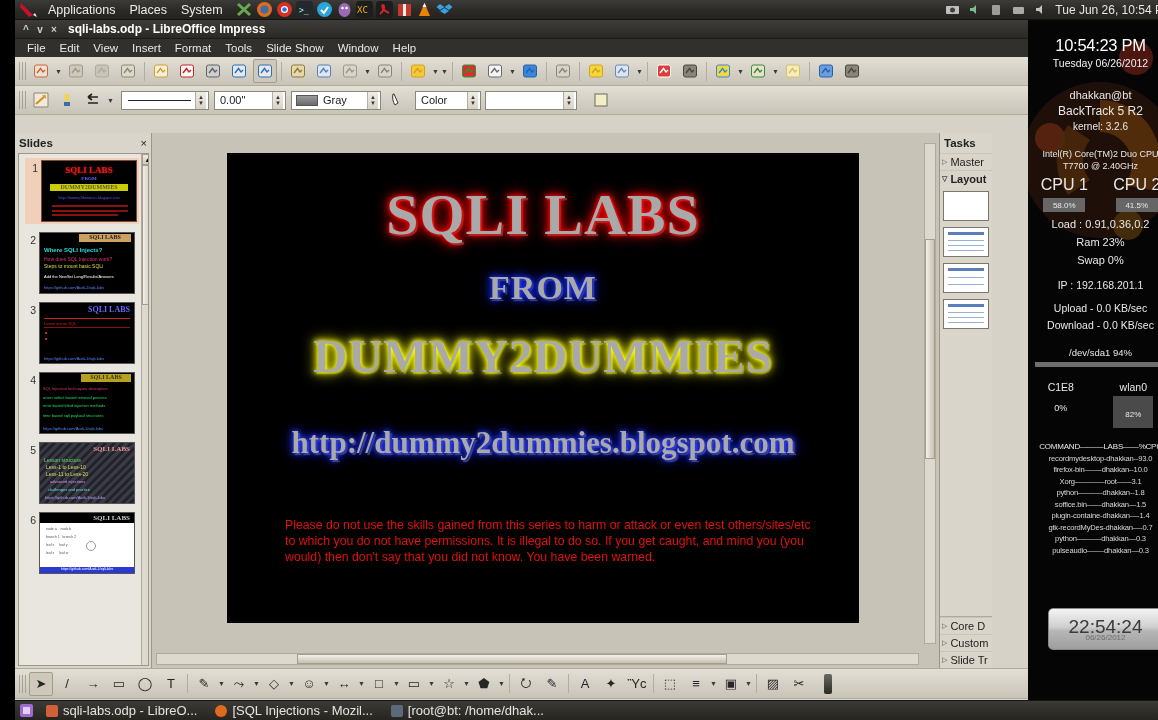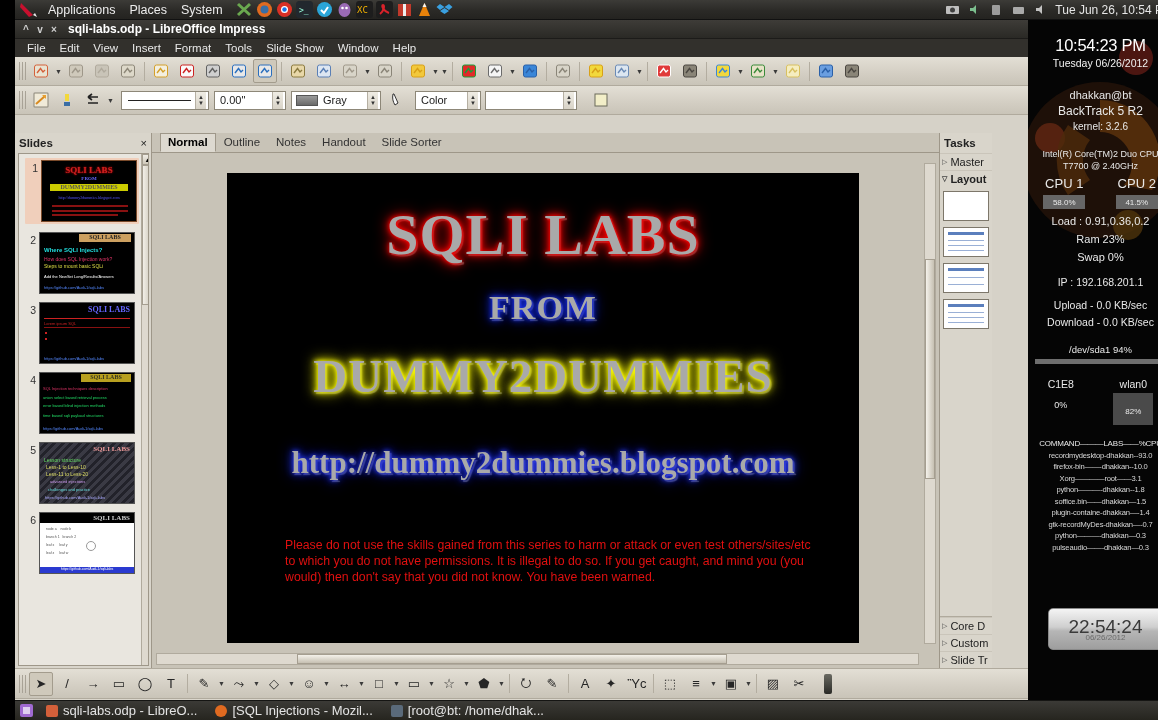--- a/index.html
+++ b/index.html
@@ -148,21 +148,21 @@
      background:#050505; color:#e8e8e8; font-size:10px; overflow:hidden; }
   #conky-bg { position:absolute; left:0; top:0; width:145px; height:400px; opacity:.55; }
   .ck { position:relative; z-index:2; text-align:center; }
   #ck-time { font-size:16.5px; letter-spacing:-.3px; margin-top:16px; color:#fff;}
   #ck-date { font-size:10.5px; margin-top:2px; color:#f2f2f2;}
   #ck-user { font-size:11px; margin-top:20px;}
   #ck-distro { font-size:12px; margin-top:3px;}
   #ck-kernel { font-size:10px; margin-top:3px;}
   #ck-cpu-model { font-size:9px; margin-top:16px; line-height:12px;}
   .cpu-row { display:flex; justify-content:space-around; margin-top:4px;}
-  .cpu-lbl { font-size:13px;}
+  .cpu-lbl { font-size:16px;}
   .cpu-bar { width:42px; height:14px; background:#666; display:flex; align-items:center;
      justify-content:center; font-size:8px; color:#e8e8e8; }
   .ck-line { font-size:11px; margin-top:6px;}
   .ck-sm { font-size:10.5px; margin-top:5px;}
   #disk-label { font-size:9.5px; margin-top:16px;}
   #disk-bar { height:5px; background:#6e6e6e; margin:4px 7px 0 7px; }
   .net-row { display:flex; justify-content:space-around; align-items:flex-start; margin-top:14px;}
   .net-col { text-align:center; }
   .net-name { font-size:10.5px;}
   .net-pct { font-size:9px; margin-top:10px;}
@@ -621,27 +621,20 @@
               </div>
             </div>
           <div id="slides-scroll">
             <div class="sb-arrow">▲</div>
             <div class="sb-thumb" style="height:140px;"></div>
           </div>
         </div>
       </div>
 
       <div id="center">
-        <div id="view-tabs">
-            <div class="vtab active">Normal</div>
-            <div class="vtab">Outline</div>
-            <div class="vtab">Notes</div>
-            <div class="vtab">Handout</div>
-            <div class="vtab">Slide Sorter</div>
-          </div>
         <div id="canvas-area">
 
           <div id="slide-canvas">
             <div class="slide-title" id="t-main">SQLI LABS</div>
             <div class="slide-title" id="t-from">FROM</div>
             <div class="slide-title" id="t-d2d">DUMMY2DUMMIES</div>
             <div class="slide-title" id="t-url">http://dummy2dummies.blogspot.com</div>
             <div id="warn">
               <p class="sep"></p>
               <p>Please do not use the skills gained from this series to harm or attack or even test others/sites/etc  to which you do not have permissions. It is illegal to do so. If you get caught, and mind you (you would) then don't say that you did not know. You have been warned.</p>

